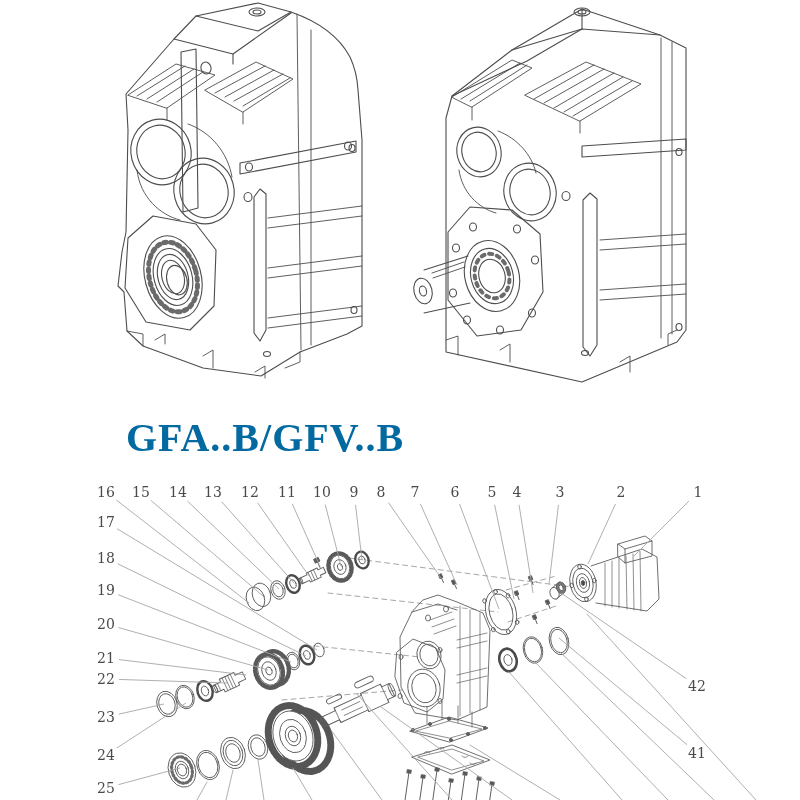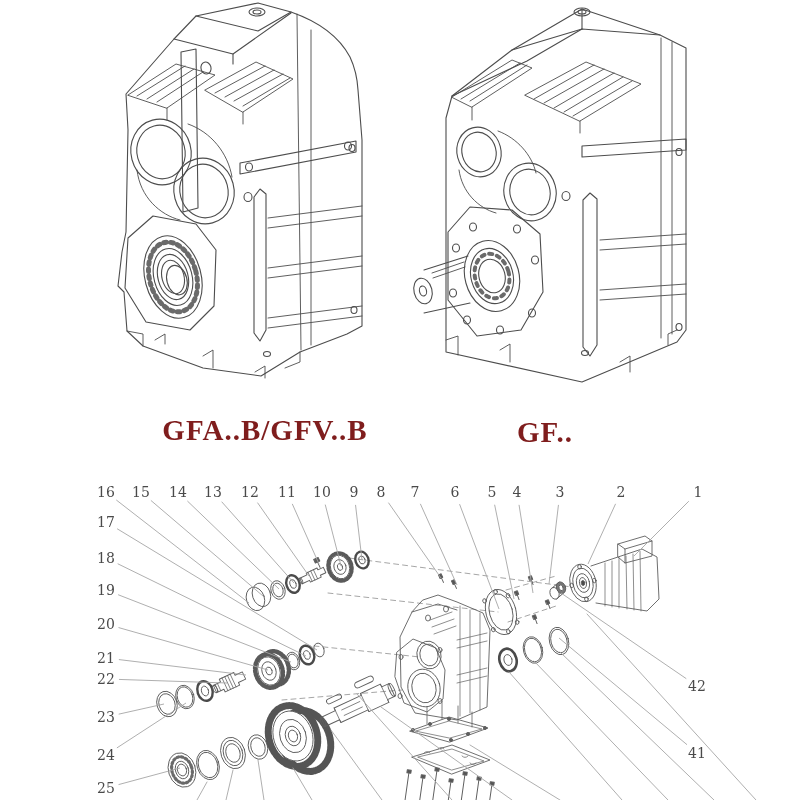--- a/index.html
+++ b/index.html
@@ -1,20 +1,20 @@
 <!DOCTYPE html>
 <html><head>
 <meta charset="utf-8">
 <style>
   html,body{margin:0;padding:0;background:#ffffff;}
   #stage{position:relative;width:800px;height:800px;background:#ffffff;overflow:hidden;
          font-family:"Liberation Serif", serif;}
   #art{position:absolute;left:0;top:0;}
-  .model-title{position:absolute;font-weight:bold;color:#7f1d1d;
-               font-family:"Liberation Serif", serif;font-size:29px;letter-spacing:1px;
+  .model-title{position:absolute;font-weight:bold;color:#0369a1;
+               font-family:"Liberation Serif", serif;font-size:40px;letter-spacing:1px;
                text-align:center;white-space:nowrap;}
   #title-left{left:125px;top:414px;width:280px;}
   #title-right{left:480px;top:416px;width:130px;}
   .callout-text{font-family:"DejaVu Serif", serif;font-size:14px;fill:#4a4a4a;}
 </style>
 </head>
 <body>
 
 <div id="stage">
 
@@ -506,15 +506,14 @@
         <text x="106" y="683.5" text-anchor="middle" class="callout-text">22</text>
         <text x="106" y="721.5" text-anchor="middle" class="callout-text">23</text>
         <text x="106" y="759.5" text-anchor="middle" class="callout-text">24</text>
         <text x="106" y="792.5" text-anchor="middle" class="callout-text">25</text>
         <text x="697" y="690.5" text-anchor="middle" class="callout-text">42</text>
         <text x="697" y="757.5" text-anchor="middle" class="callout-text">41</text>
       </g>
 </svg>
 
 <div id="title-left" class="model-title">GFA..B/GFV..B</div>
-<div id="title-right" class="model-title">GF..</div>
 
 </div>
 
 </body></html>

